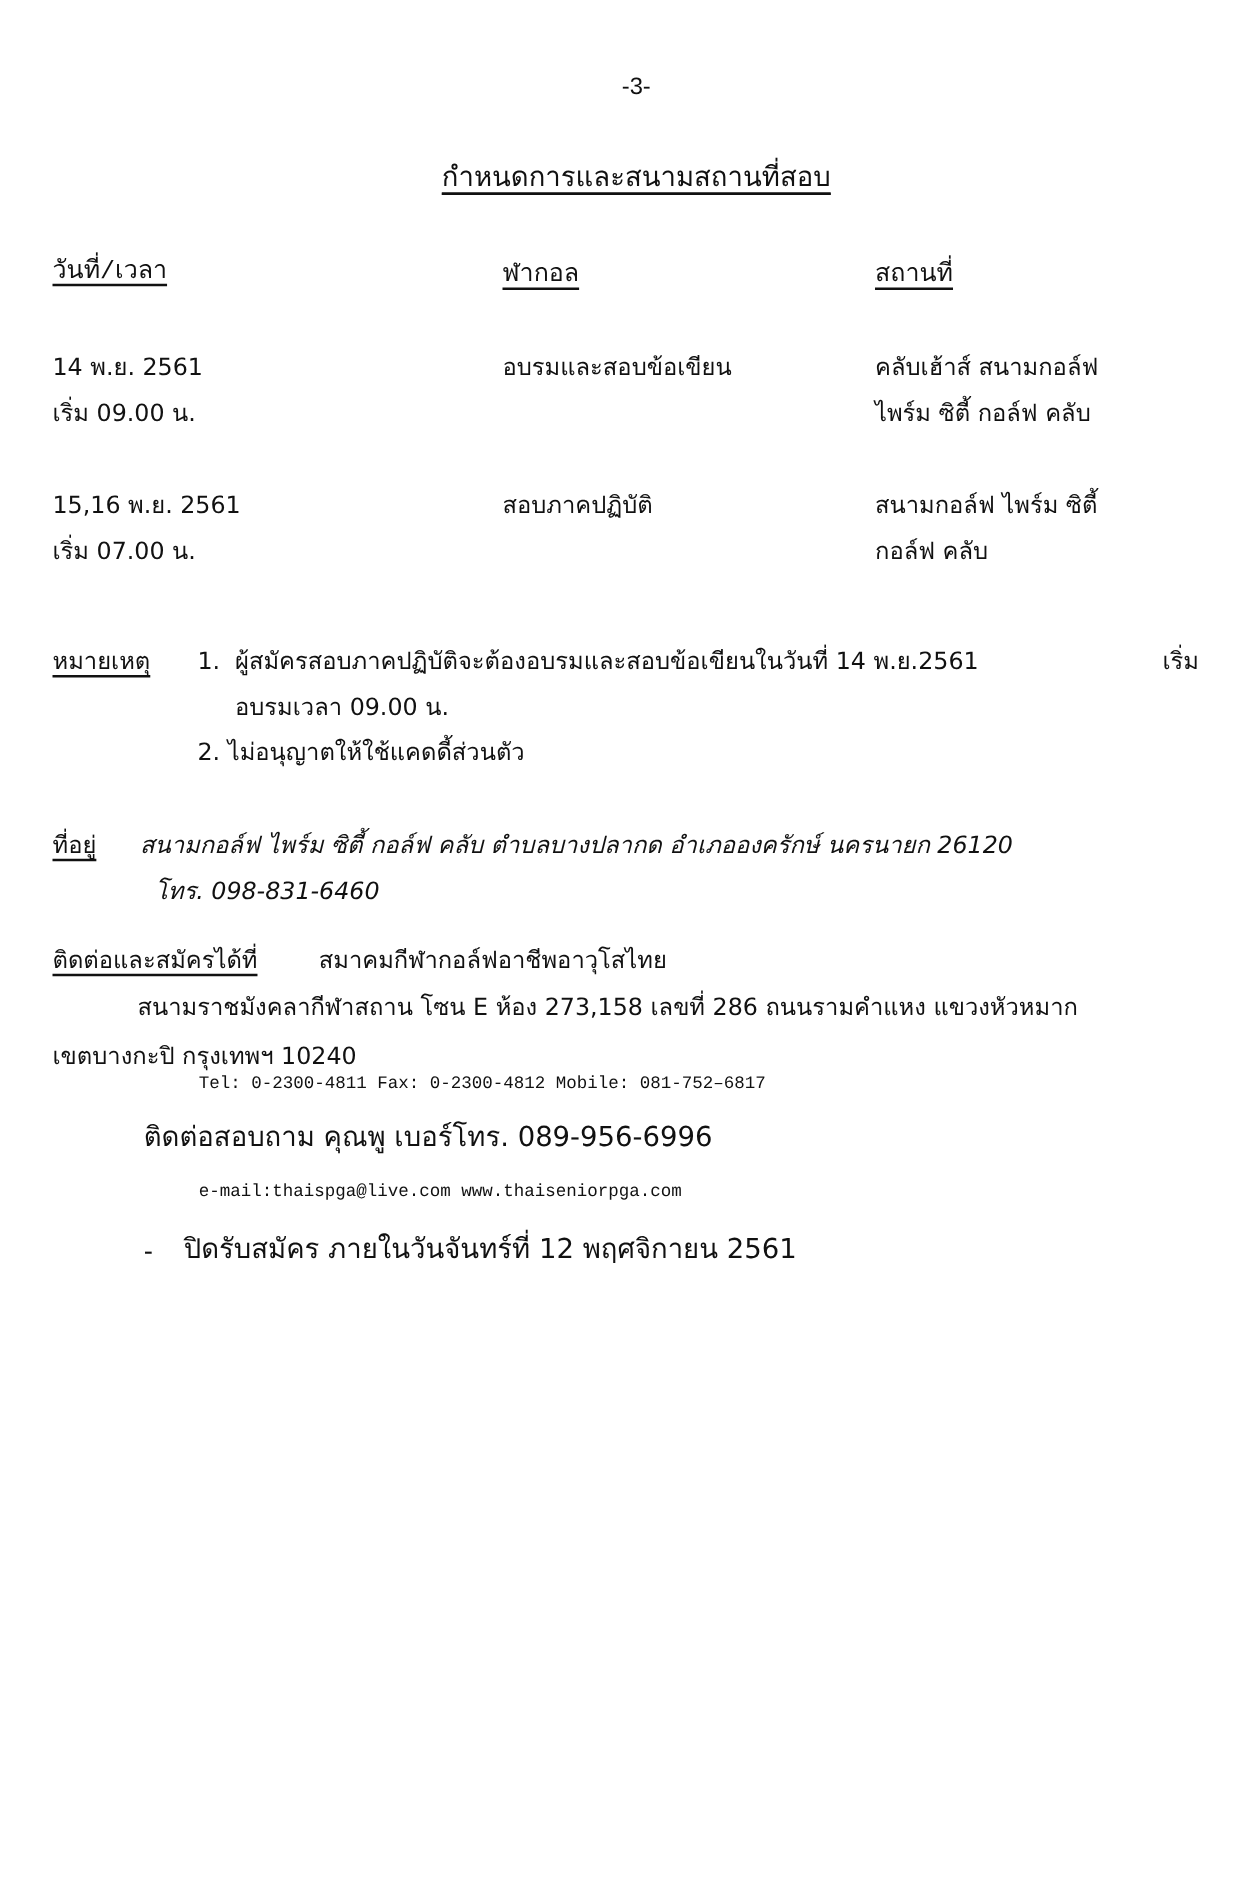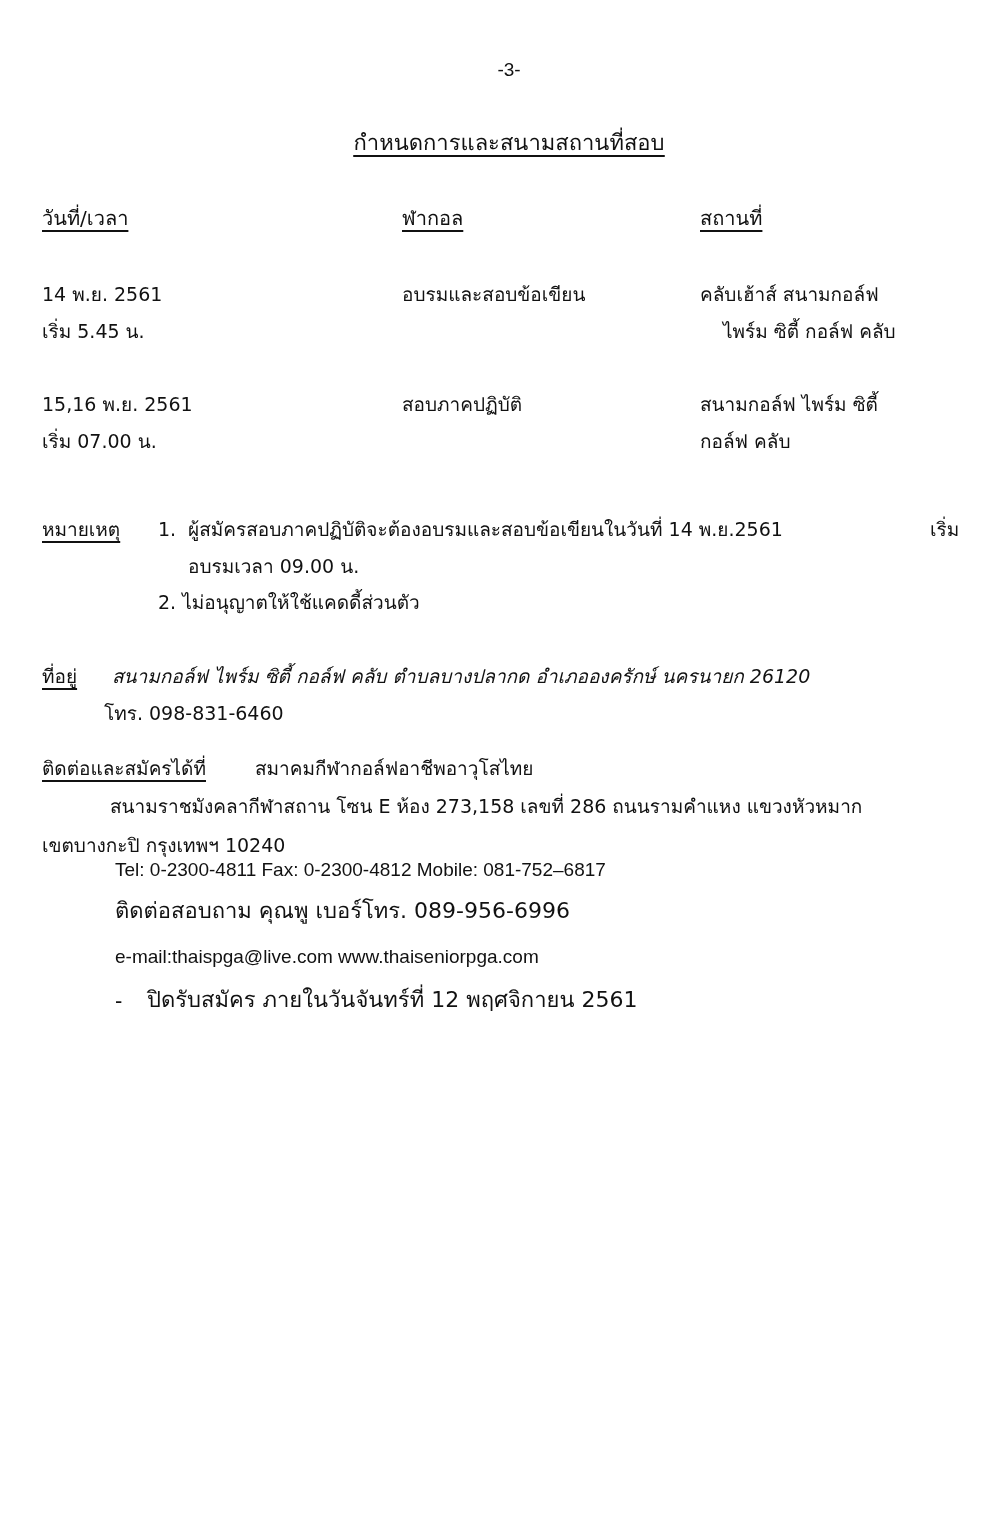--- a/index.html
+++ b/index.html
@@ -8,44 +8,44 @@
       font-family: "DejaVu Sans", "Liberation Sans", sans-serif;
       color: #111111;
     }
     .abs { position: absolute; white-space: nowrap; line-height: 1; }
     .u { text-decoration: underline; text-underline-offset: 5px; text-decoration-thickness: 2px; }
     .page-num { left: 0; width: 1018px; text-align: center; top: 60px; font-size: 19px; font-family: "Liberation Sans", sans-serif; }
     .title { left: 0; width: 1018px; text-align: center; top: 132px; font-size: 22px; }
     .hdr { top: 208px; font-size: 20px; }
     .cell { font-size: 19px; }
     .small { font-size: 19px; margin-top: 15px; }
-    .latin { font-family: Liberation Sans, sans-serif; font-size: 19px; }
+    .latin { font-family: Liberation Mono, monospace; font-size: 14px; margin-left: 44px; }
     .big { font-size: 22px; }
     .bigl { font-family: "Liberation Sans", sans-serif; font-size: 22px; }
   </style>
 </head>
 <body>
 
 <div>
 
   <div class="abs page-num">-3-</div>
   <div class="abs title u" style="font-weight:normal;">
     <span class="u">กำหนดการและสนามสถานที่สอบ</span>
   </div>
 
-  <div class="abs hdr u" style="left:42px;">วันที่/เวลา</div>
+  <div class="abs hdr u" style="left:42px;font-family:Liberation Mono, monospace;">วันที่/เวลา</div>
   <div class="abs hdr u" style="left:402px;">ฬากอล</div>
   <div class="abs hdr u" style="left:700px;text-align:right;">สถานที่</div>
 
   <div>
     <div class="abs cell" style="left:42px; top:285px;">14 พ.ย. 2561</div>
-    <div class="abs cell" style="left:42px; top:322px;">เริ่ม 5.45 น.</div>
+    <div class="abs cell" style="left:42px; top:322px;">เริ่ม 09.00 น.</div>
     <div class="abs cell" style="left:402px; top:285px;">อบรมและสอบข้อเขียน</div>
     <div class="abs cell" style="left:700px; top:285px;">คลับเฮ้าส์ สนามกอล์ฟ</div>
-    <div class="abs cell" style="left:700px; top:322px;margin-left:23px;">ไพร์ม ซิตี้ กอล์ฟ คลับ</div>
+    <div class="abs cell" style="left:700px; top:322px;">ไพร์ม ซิตี้ กอล์ฟ คลับ</div>
   </div>
 
   <div>
     <div class="abs cell" style="left:42px; top:395px;">15,16 พ.ย. 2561</div>
     <div class="abs cell" style="left:42px; top:432px;">เริ่ม 07.00 น.</div>
     <div class="abs cell" style="left:402px; top:395px;">สอบภาคปฏิบัติ</div>
     <div class="abs cell" style="left:700px; top:395px;">สนามกอล์ฟ ไพร์ม ซิตี้</div>
     <div class="abs cell" style="left:700px; top:432px;">กอล์ฟ คลับ</div>
   </div>
 
@@ -54,21 +54,21 @@
     <div class="abs small" style="left:158px; top:505px;">1.</div>
     <div class="abs small" style="left:188px; top:505px;">ผู้สมัครสอบภาคปฏิบัติจะต้องอบรมและสอบข้อเขียนในวันที่ 14 พ.ย.2561</div>
     <div class="abs small" style="left:930px; top:505px;">เริ่ม</div>
     <div class="abs small" style="left:188px; top:542px;">อบรมเวลา 09.00 น.</div>
     <div class="abs small" style="left:158px; top:578px;">2. ไม่อนุญาตให้ใช้แคดดี้ส่วนตัว</div>
   </div>
 
   <div>
     <div class="abs small u" style="left:42px; top:652px;">ที่อยู่</div>
     <div class="abs small" style="left:112px; top:652px;font-style:italic;">สนามกอล์ฟ ไพร์ม ซิตี้ กอล์ฟ คลับ  ตำบลบางปลากด  อำเภอองครักษ์  นครนายก 26120</div>
-    <div class="abs small" style="left:104px; top:689px;">โทร. 098-831-6460</div>
+    <div class="abs small" style="left:124px; top:689px;font-style:italic;">โทร. 098-831-6460</div>
   </div>
 
   <div>
     <div class="abs small u" style="left:42px; top:744px;">ติดต่อและสมัครได้ที่</div>
     <div class="abs small" style="left:255px; top:744px;">สมาคมกีฬากอล์ฟอาชีพอาวุโสไทย</div>
     <div class="abs small" style="left:110px; top:782px;">สนามราชมังคลากีฬาสถาน โซน E ห้อง 273,158 เลขที่ 286 ถนนรามคำแหง แขวงหัวหมาก</div>
     <div class="abs small" style="left:42px; top:821px;">เขตบางกะปิ  กรุงเทพฯ  10240</div>
     <div class="abs latin" style="left:115px; top:860px;">Tel: 0-2300-4811  Fax: 0-2300-4812  Mobile: 081-752–6817</div>
     <div class="abs big" style="left:115px; top:900px;">ติดต่อสอบถาม  คุณพู  เบอร์โทร. 089-956-6996</div>
     <div class="abs latin" style="left:115px; top:947px;">e-mail:thaispga@live.com www.thaiseniorpga.com</div>

